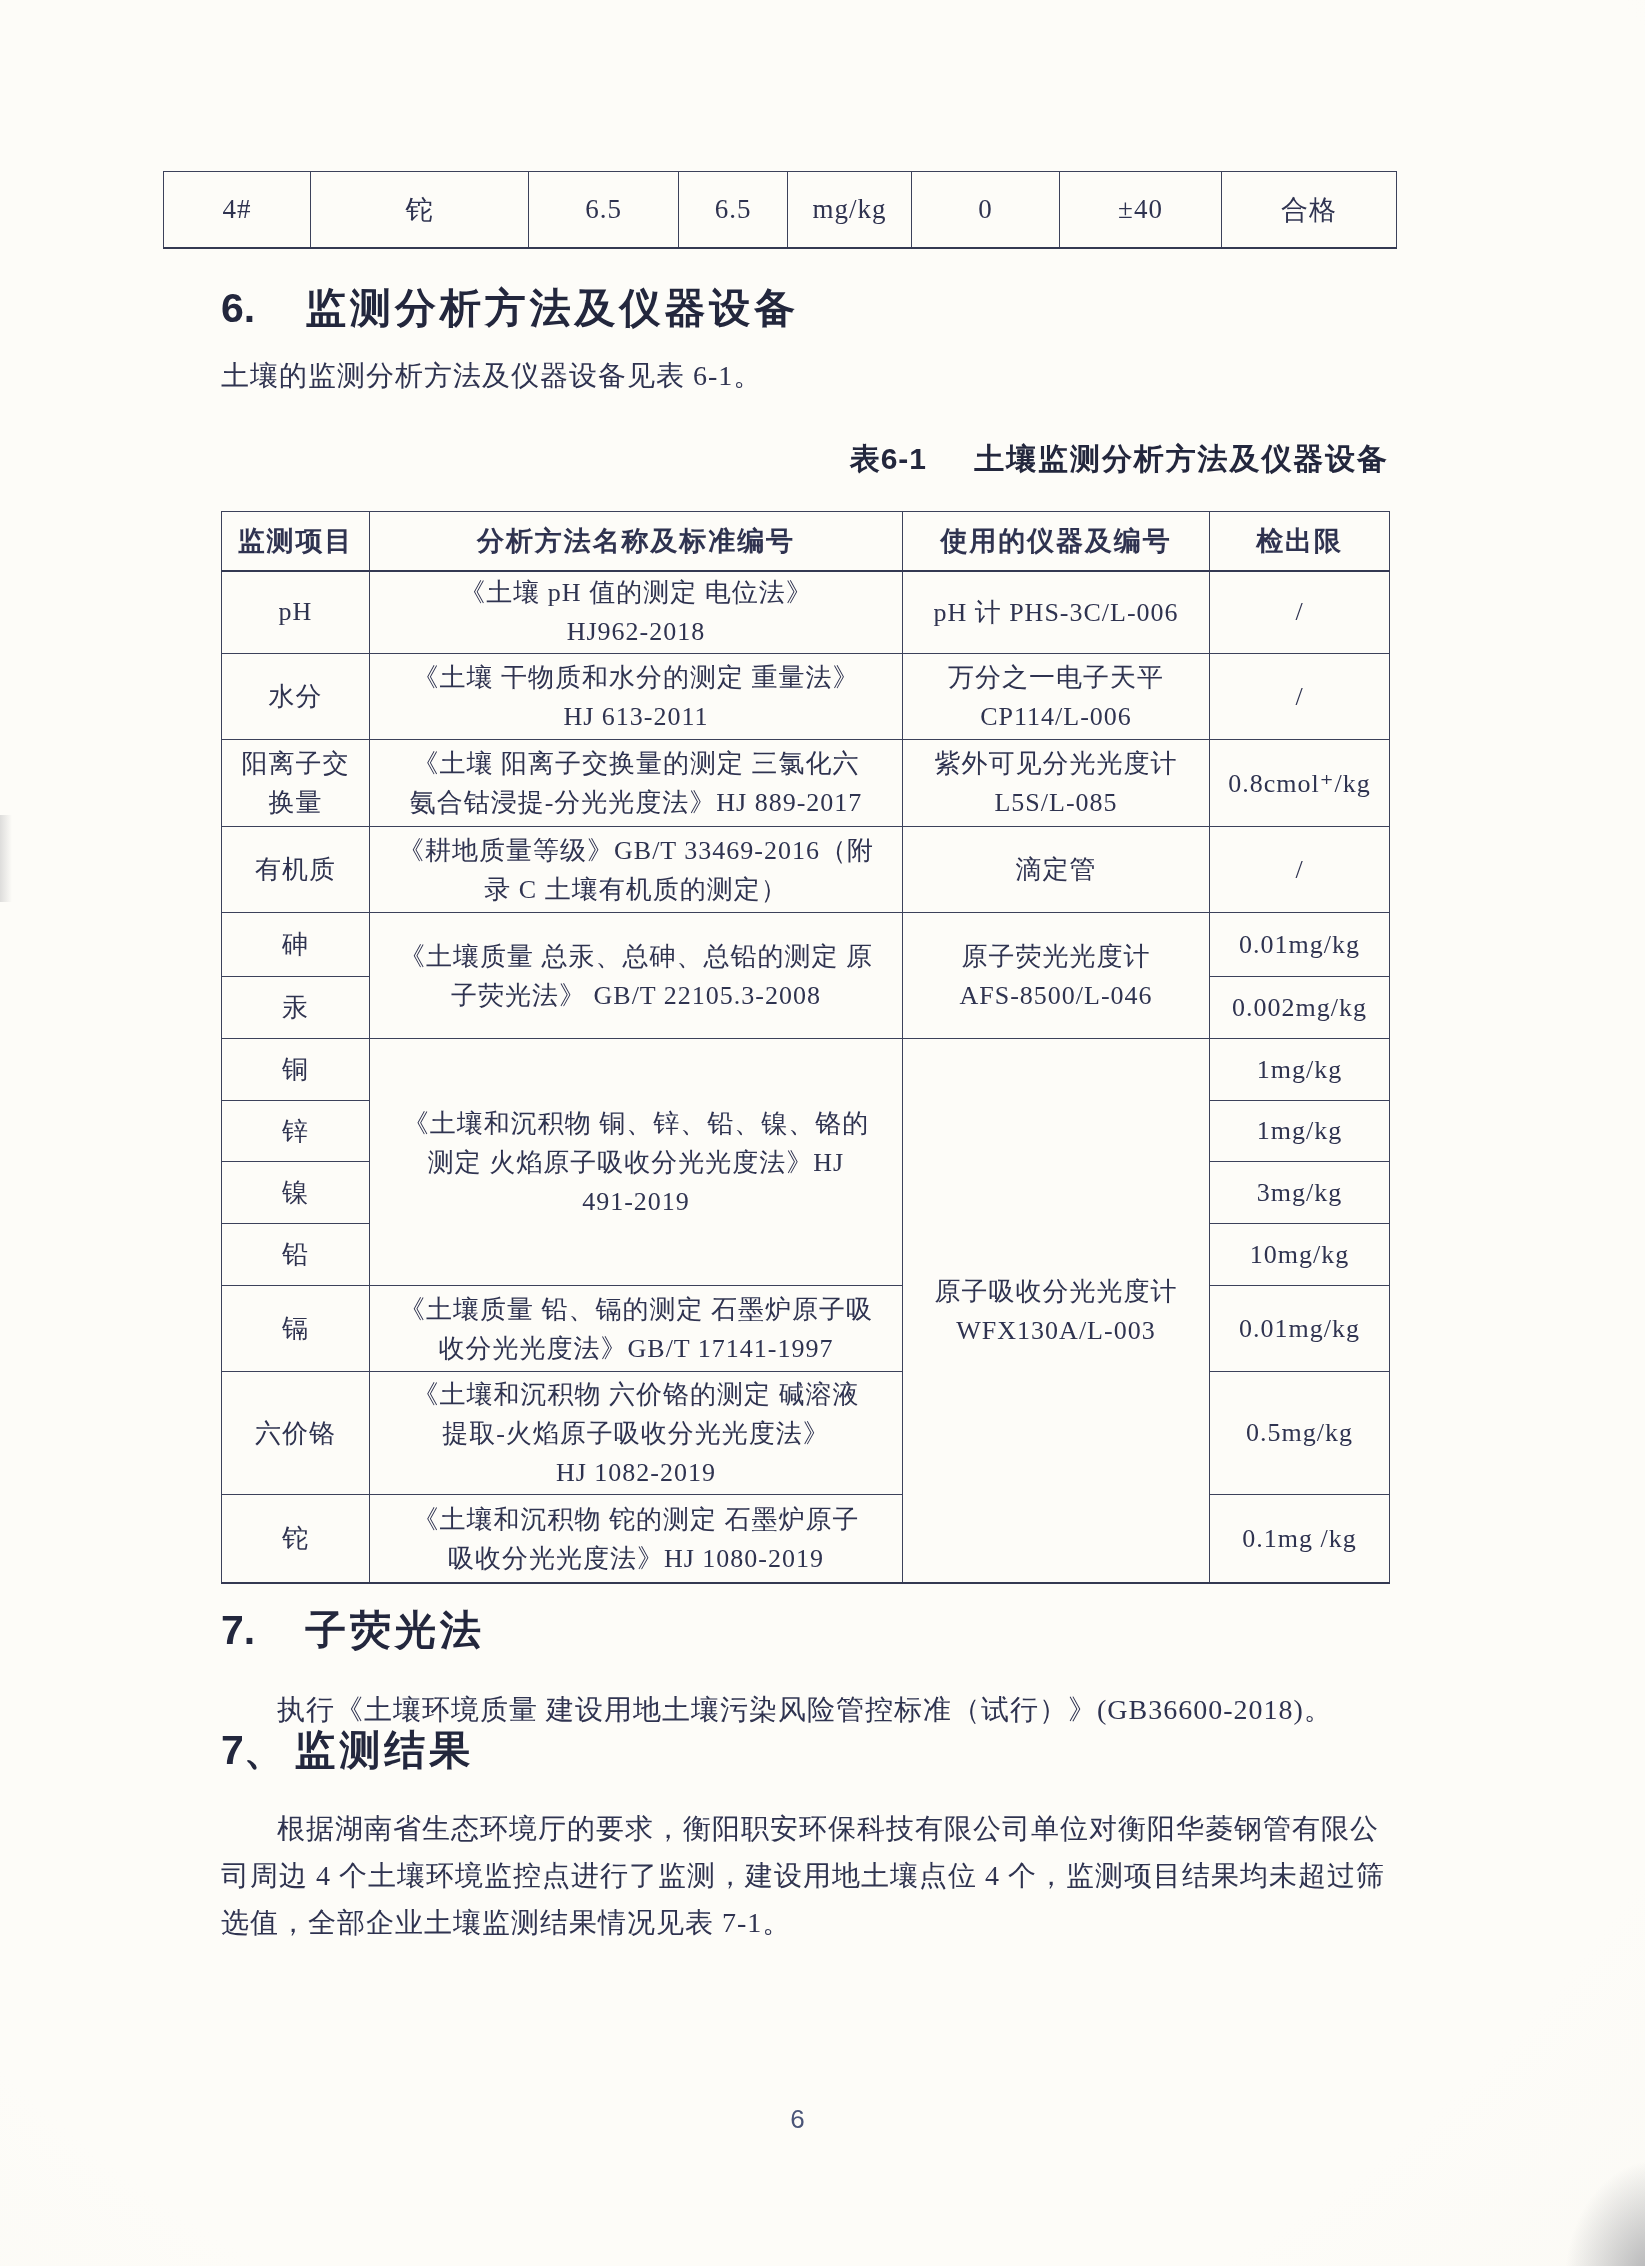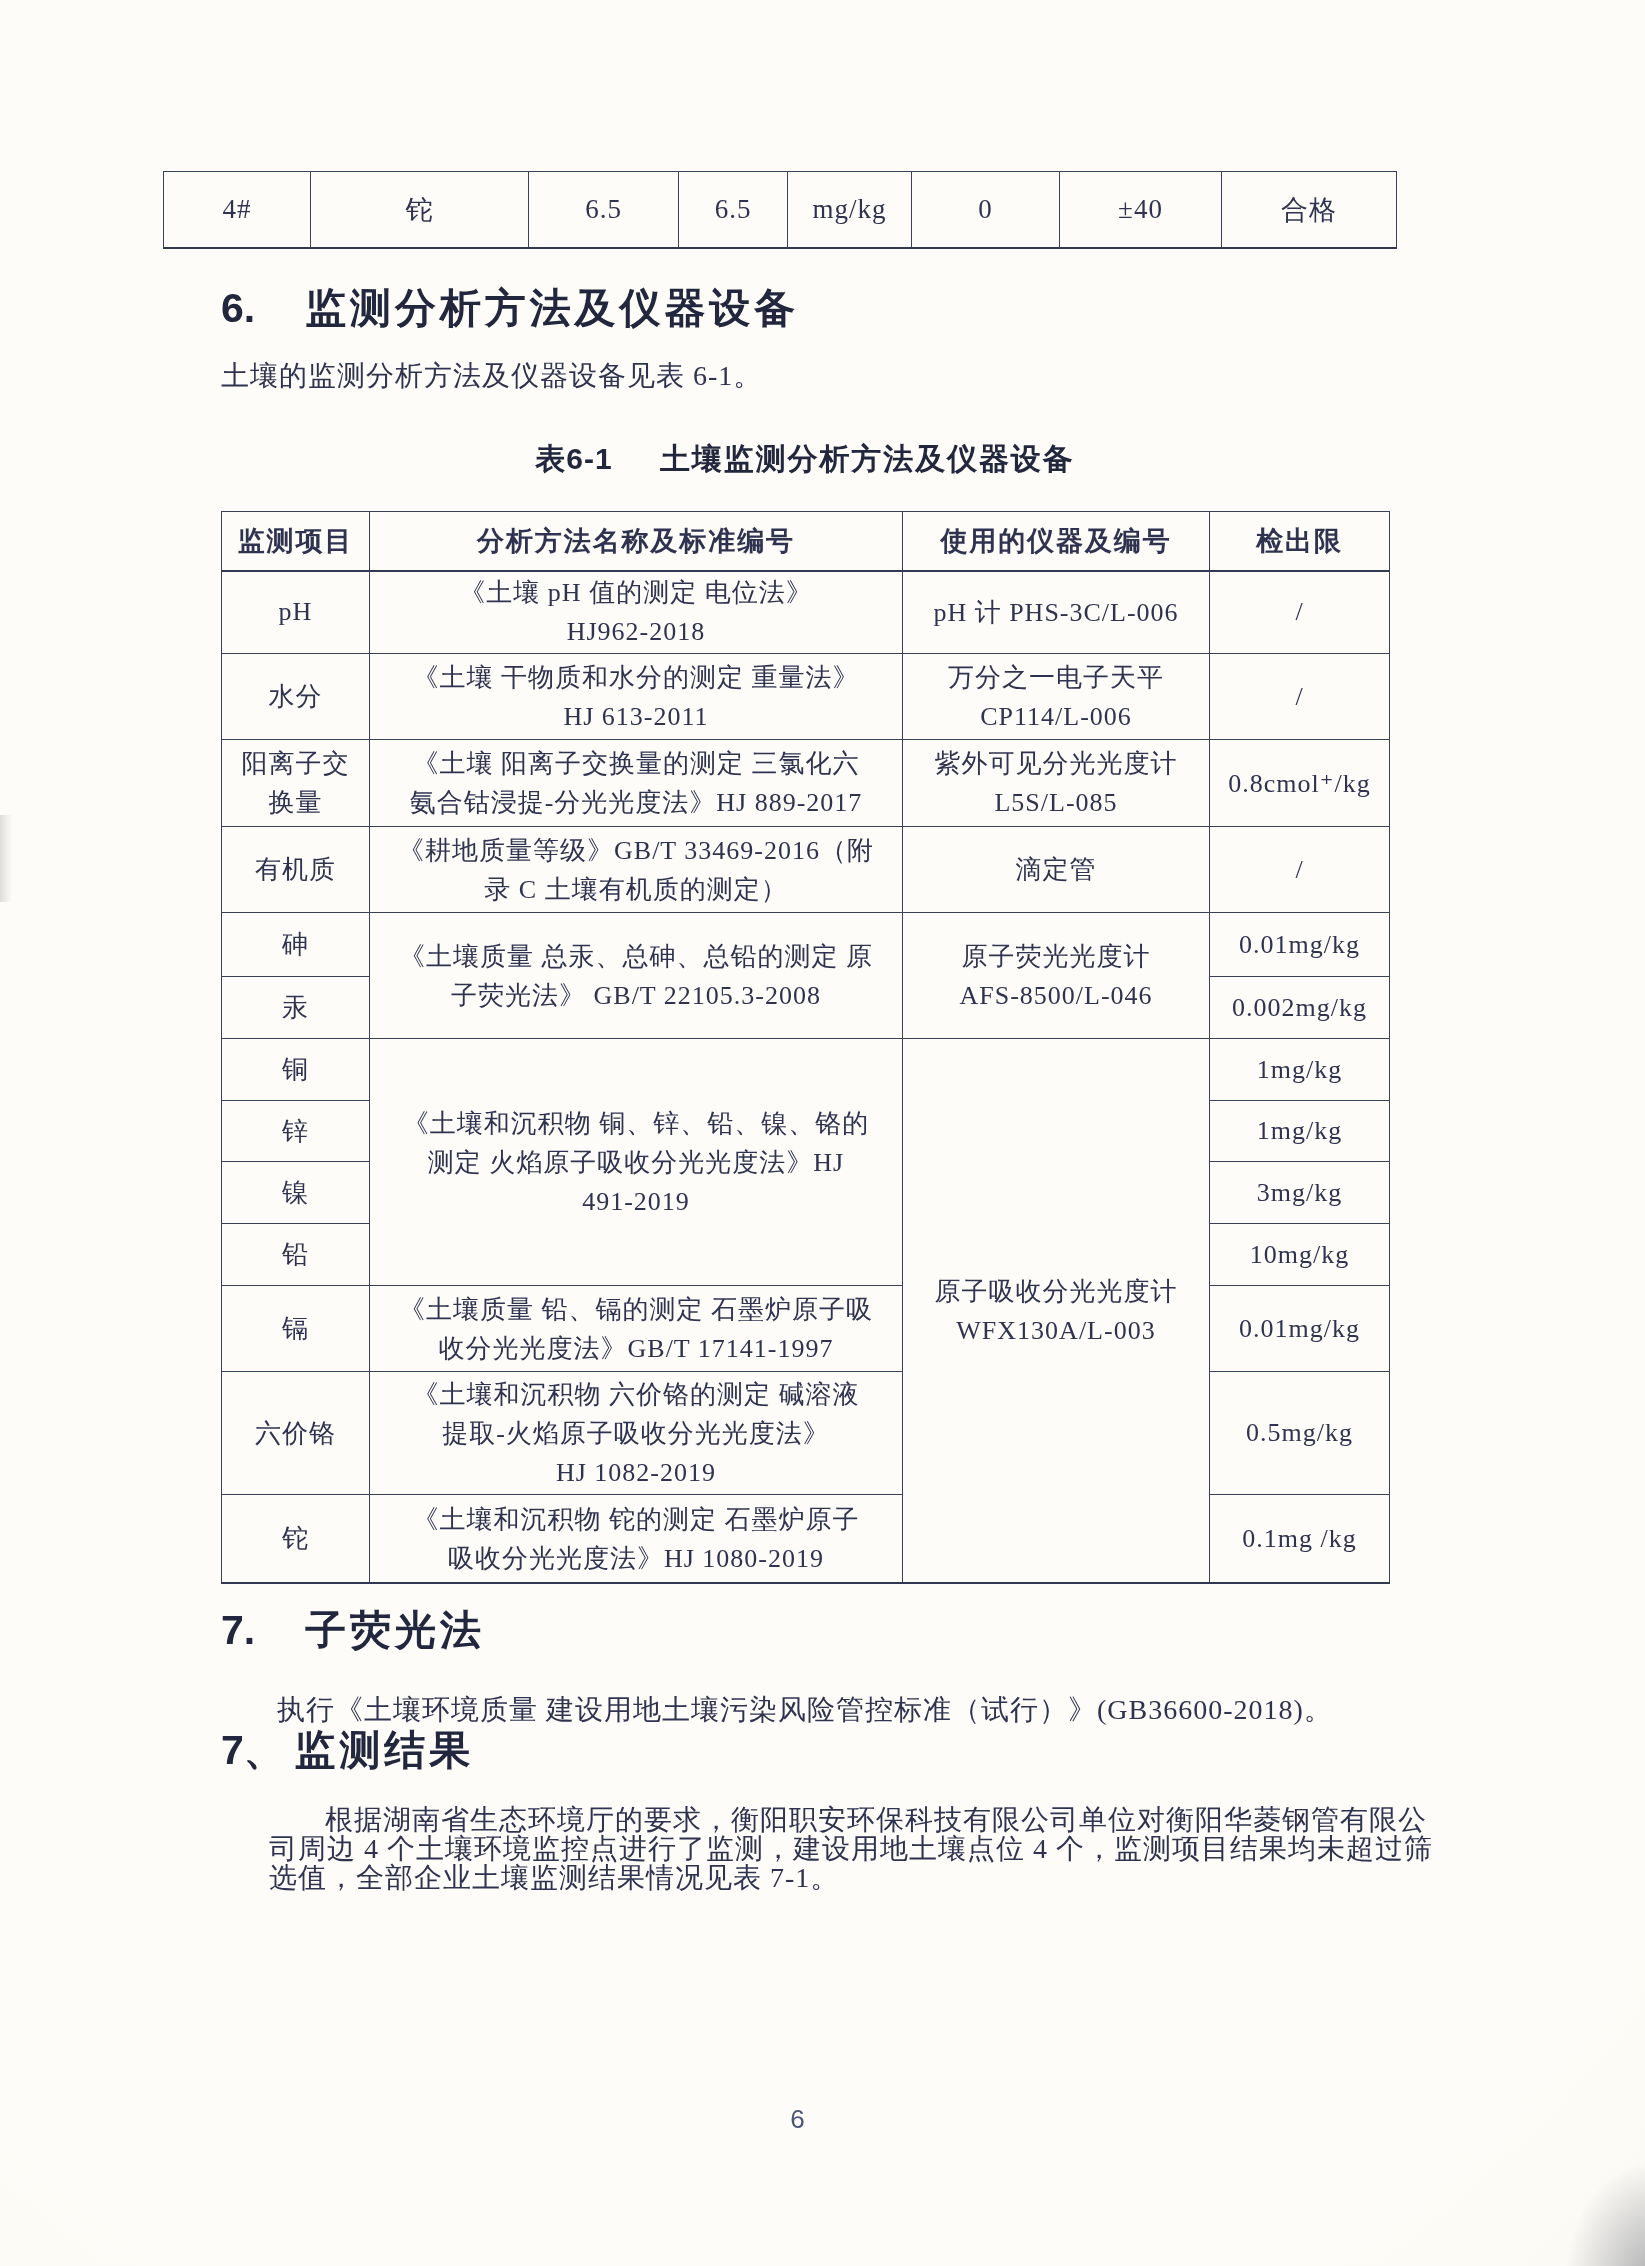--- a/index.html
+++ b/index.html
@@ -42,25 +42,25 @@
   .h-sec .num-wide { margin-right:50px; letter-spacing:0; }
   .h-sec .num-narrow { margin-right:9.7px; letter-spacing:0; }
   .h6  { top:281px; }
   .h7a { top:1603px; }
   .h7b { top:1723px; }
 
   .para { position:absolute; font-size:28px; letter-spacing:1px; color:#2f3350; }
   .intro { left:221px; top:357px; }
   .p7a { left:221px; top:1671px; width:1194px; text-indent:56px;margin-top:20px; }
   .p7b { left:221px; top:1805px; width:1182px; text-indent:56px;
-         white-space:pre-line; line-height:29px;margin-left:48px; }
+         white-space:pre-line; line-height:47px; }
 
   .caption {
     position:absolute; left:221px; top:439px; width:1168px;
-    text-align:center;
+    text-align:right;
     font-family:"Liberation Sans","DejaVu Sans",sans-serif;
     font-weight:900; font-size:30px; color:#23273d; letter-spacing:1.9px;
   }
   .caption .cap-label { margin-right:37px; letter-spacing:1px; }
 
   .pagenum {
     position:absolute; left:776px; top:2104px; width:43px;
     text-align:center; font-size:26px; color:#4a5578;
     font-family:"Liberation Sans","DejaVu Sans",sans-serif;
   }

